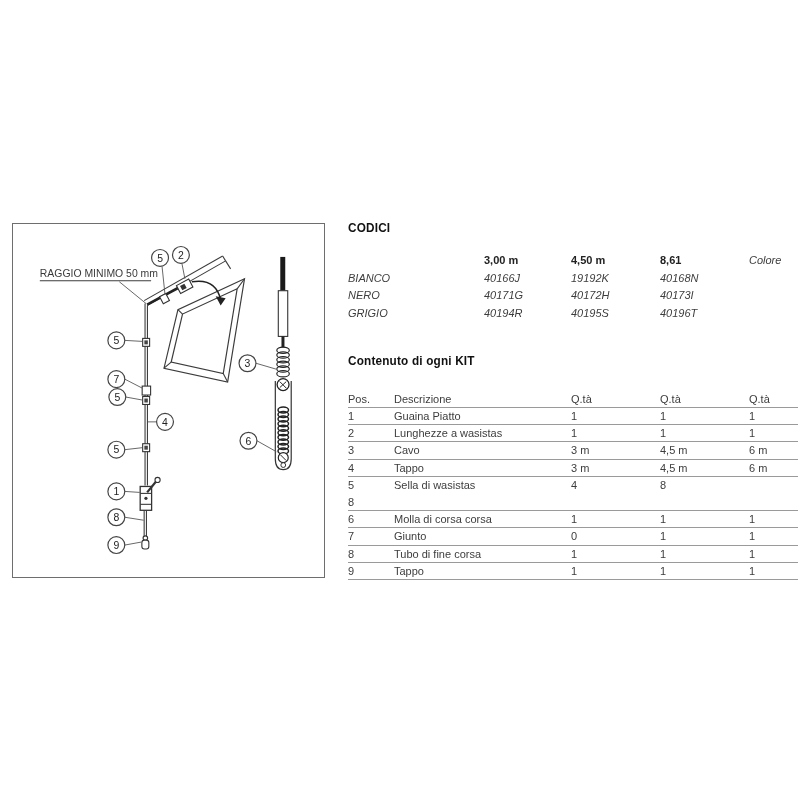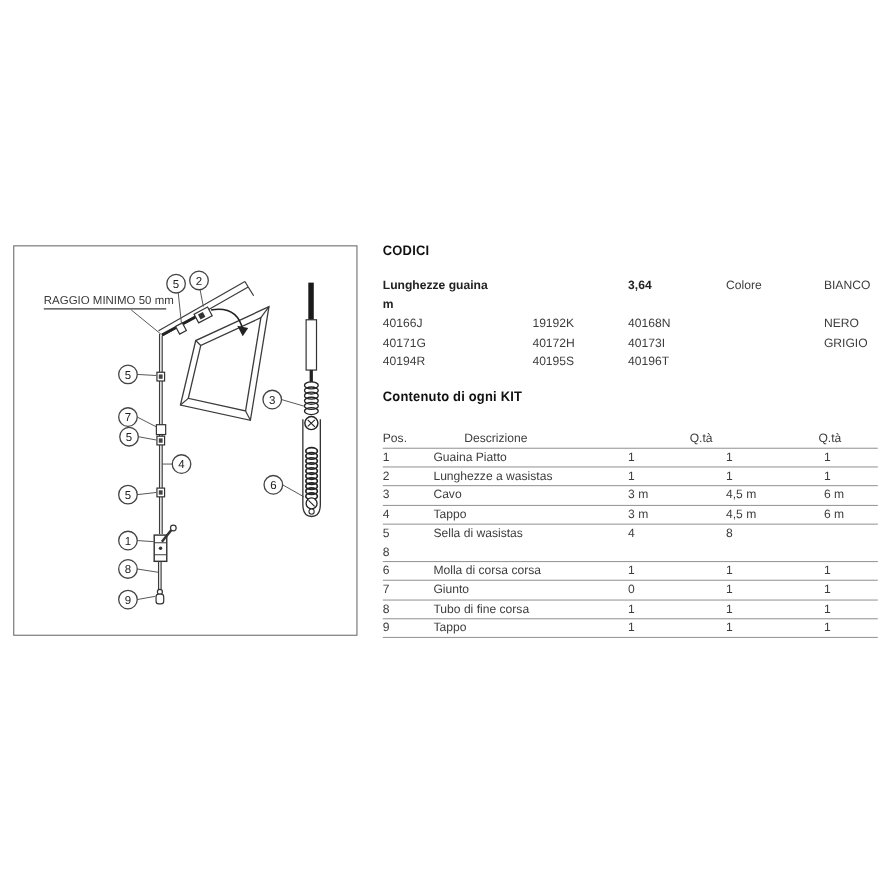--- a/index.html
+++ b/index.html
@@ -22,29 +22,29 @@
   
   .section-title {
     position:absolute; left:348px; font-weight:bold; font-size:12.5px; color:#111;
     transform:scaleX(.94); transform-origin:left center; letter-spacing:.2px; white-space:nowrap;
   }
   .grid5 { display:grid; }
   .codici-grid { position:absolute; left:348px; top:252px; width:450px;
                  grid-template-columns:136px 87px 89px 89px 49px; font-size:11px; }
   .codici-grid .hdr { font-weight:bold; color:#222; }
   .codici-grid > div { line-height:17px; }
-  .crow-h { height:17.7px; line-height:17.7px; }
+  .crow-h { height:17.7px; line-height:17.7px;font-style:italic; }
 
   .kit-table { position:absolute; left:348px; top:391px; width:450px; font-size:11px; }
   .kit-row {
     display:grid; grid-template-columns:46px 177px 89px 89px 49px;
     height:17.2px; box-sizing:border-box; border-bottom:1px solid #9a9a9a;
     padding-top:2px; align-items:start;
   }
-  .kit-row.header { height:17px; color:#3d3d3d;gap:28px; }
+  .kit-row.header { height:17px; color:#3d3d3d; }
   .kit-row.no-bottom { border-bottom:none; }
   .cell { overflow:hidden; white-space:nowrap; }
 </style>
 </head>
 <body>
 
 <div class="page">
 
   <div class="diagram-box">
     <svg viewBox="12 223 313 355">
@@ -181,26 +181,24 @@
         <text class="callout-num" x="248" y="366.8">3</text>
         <circle class="callout-circle" cx="249" cy="441" r="8.5"></circle>
         <text class="callout-num" x="249" y="444.8">6</text>
       </g>
     </svg>
   </div>
 
   <div class="section-title" style="top:221px;">CODICI</div>
 
   <div class="grid5 codici-grid">
-    <div class="hdr">
-      <div>Lunghezze guaina</div>
-      <div>m</div>
-    </div>
     <div class="hdr"></div>
-    <div class="hdr cell">3,64</div>
+    <div class="hdr cell">3,00 m</div>
+    <div class="hdr cell">4,50 m</div>
+    <div class="hdr cell">8,61</div>
 
     <div class="crow-h cell">Colore</div>
     <div class="crow-h cell">BIANCO</div>
     <div class="crow-h cell">40166J</div>
     <div class="crow-h cell">19192K</div>
     <div class="crow-h cell">40168N</div>
 
     <div class="crow-h cell"></div>
     <div class="crow-h cell">NERO</div>
     <div class="crow-h cell">40171G</div>

